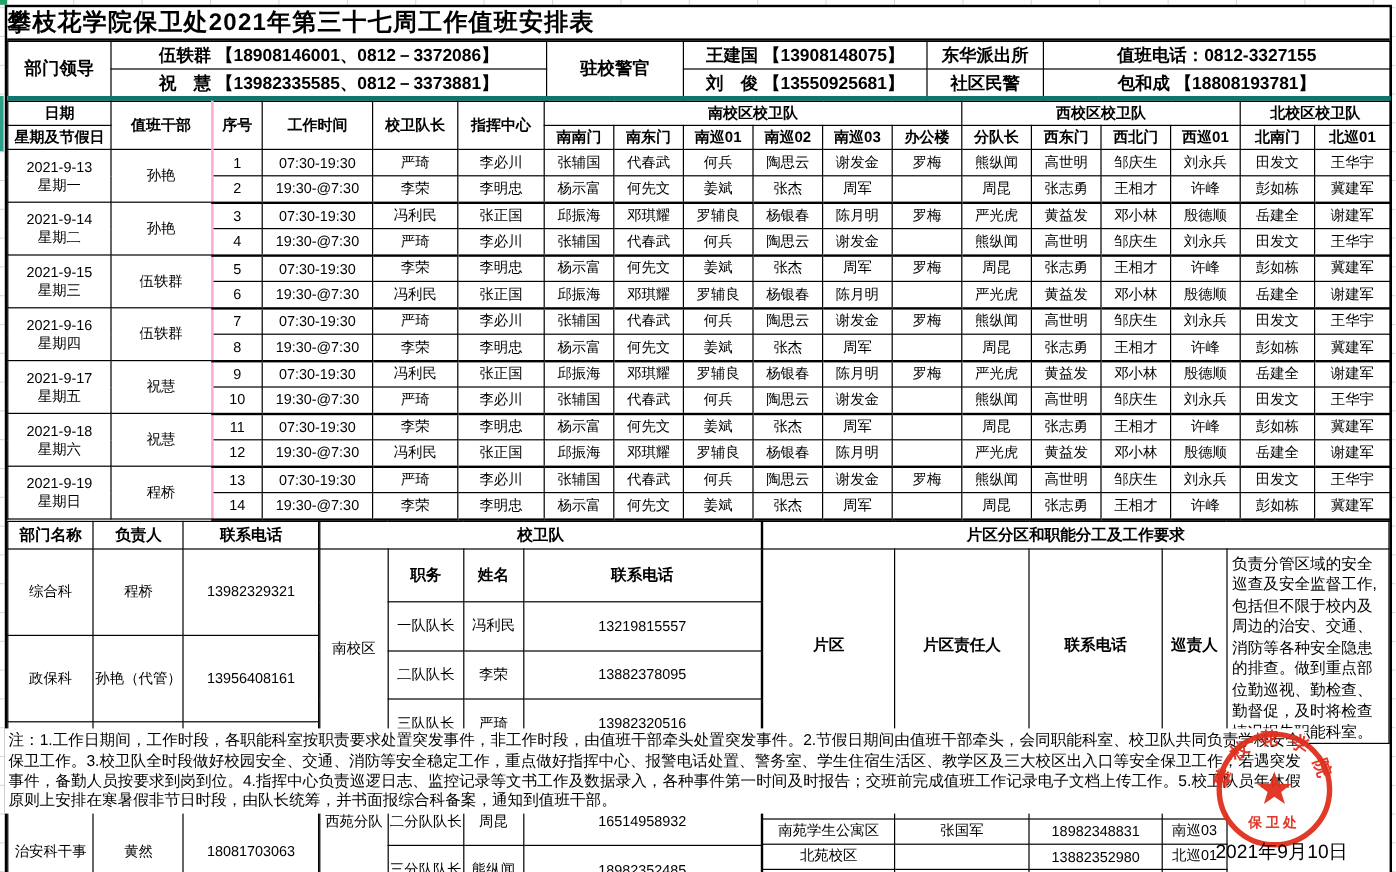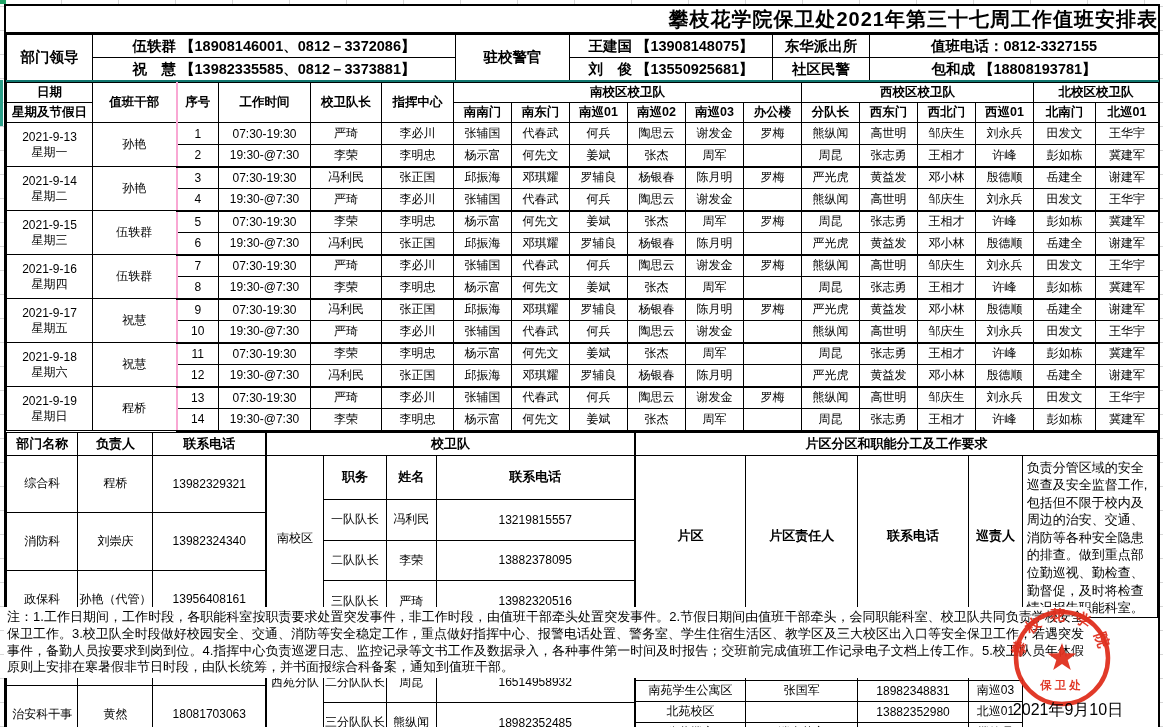--- a/index.html
+++ b/index.html
@@ -5,26 +5,26 @@
   html,body{margin:0;padding:0;}
   .page{position:relative;width:1163px;height:727px;overflow:hidden;color:#000;
     font-family:"Liberation Sans","DejaVu Sans",sans-serif;
     background-color:#fff;
     background-image:
       linear-gradient(to bottom,#d6d6d6 1px,transparent 1px),
       linear-gradient(to right,#d6d6d6 1px,transparent 1px);
     background-size:100% 24px,57px 100%;
     background-position:0 6px,4px 0;}
   .doc{position:absolute;left:4px;top:4px;width:1152px;background:#fff;border:2px solid #000;}
-  .title{height:26px;line-height:26px;text-align:right;font-weight:bold;font-size:20px;border-bottom:2px solid #000;letter-spacing:1px;}
+  .title{height:26px;line-height:26px;text-align:left;font-weight:bold;font-size:20px;border-bottom:2px solid #000;letter-spacing:1px;}
   table{border-collapse:collapse;table-layout:fixed;width:1152px;}
   td,th{border:1px solid #000;padding:0 1px;text-align:center;vertical-align:middle;
     white-space:nowrap;overflow:hidden;font-size:12px;font-weight:normal;}
   .leaders td{height:22px;font-size:14.5px;font-weight:bold;}
-  .leaders{border-bottom:2px solid #0f766e;}
+  .leaders{border-bottom:4px solid #0f766e;}
   .sched thead th{font-weight:bold;font-size:12.5px;height:19px;}
   .sched tbody tr{height:22px;}
   .sched td.nocol,.sched th.nocol{border-left:2px solid #f9a8d4;}
   .sched tr.day-end td{border-bottom:2px solid #000;}
   .datecell div{line-height:15px;font-size:12px;}
   .bottom{display:flex;}
   .bottom table{width:auto;}
   .bt tr.t{height:23px;} .bt tr.h{height:23px;} .bt tr.r{height:21px;}
   .bt th{font-weight:bold;font-size:13px;}
   .dutytext{white-space:normal;text-align:left;vertical-align:top;
@@ -427,25 +427,20 @@
               <th>联系电话</th>
             </tr>
         </thead>
         <tbody id="offices-body">
             <tr class="r">
               <td>综合科</td>
               <td>程桥</td>
               <td>13982329321</td>
             </tr>
             <tr class="r">
-              <td>消防科</td>
-              <td>刘崇庆</td>
-              <td>13982324340</td>
-            </tr>
-            <tr class="r">
               <td>政保科</td>
               <td>孙艳（代管）</td>
               <td>13956408161</td>
             </tr>
             <tr class="r">
               <td>综合科干事</td>
               <td></td>
               <td></td>
             </tr>
             <tr class="r">

